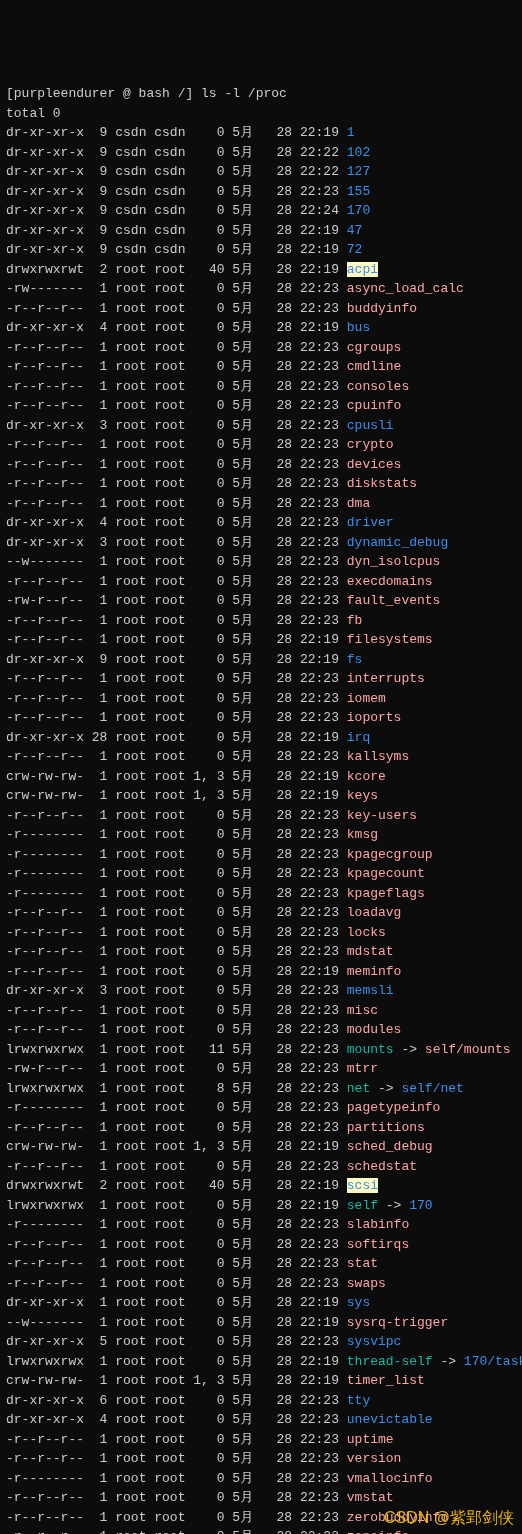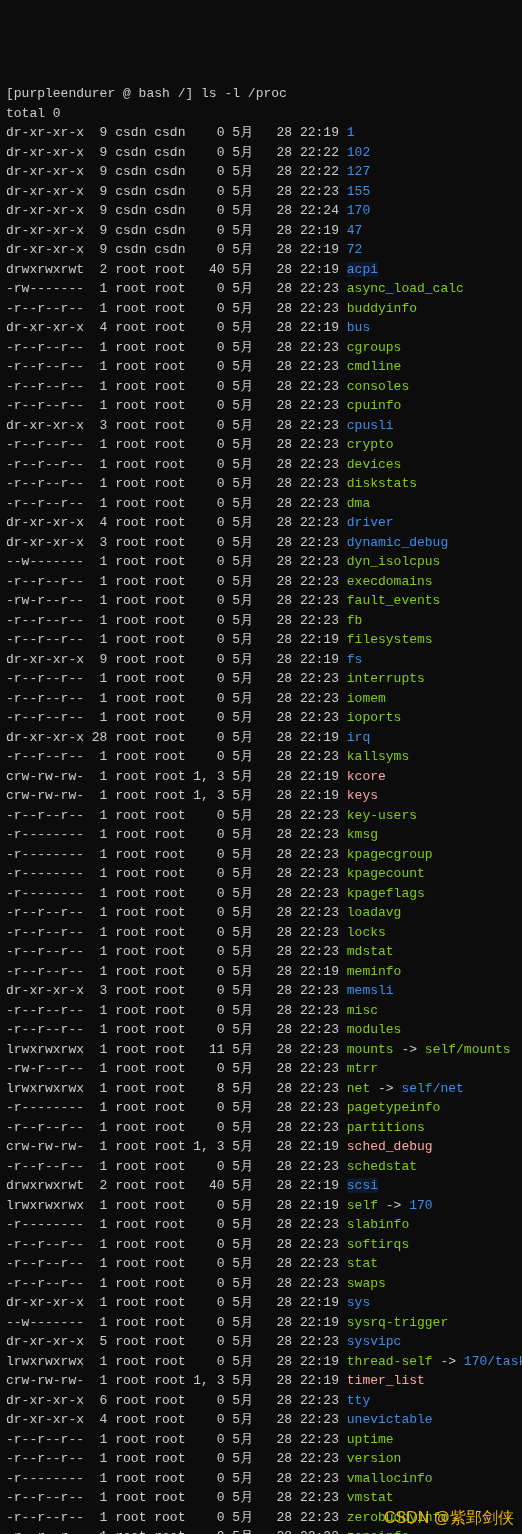--- a/index.html
+++ b/index.html
@@ -9,24 +9,24 @@
     font-size: 13px;
     line-height: 1.5;
     margin: 0;
     padding: 6px;
     white-space: pre;
     width: 522px;
     box-sizing: border-box;
   }
   .row { display: block; }
   .c-dir { color: #3b8eea; }
-  .c-link { color: #84cc16; text-align: center; }
-  .c-sticky { color: #3b8eea; background: #0f172a; margin-top: 40px; }
+  .c-link { color: #14b8a6; text-align: center; }
+  .c-sticky { color: #3b8eea; background: #fef9c3; margin-top: 40px; }
   .c-yellow { color: #fca5a5; }
-  .c-white { color: #84cc16; margin-top: 28px; }
+  .c-white { color: #fca5a5; margin-top: 28px; }
   .watermark {
     position: fixed;
     right: 8px;
     bottom: 4px;
     color: #eab308;
     font-size: 16px;
     font-family: sans-serif;
   }
 </style>
 </head>

